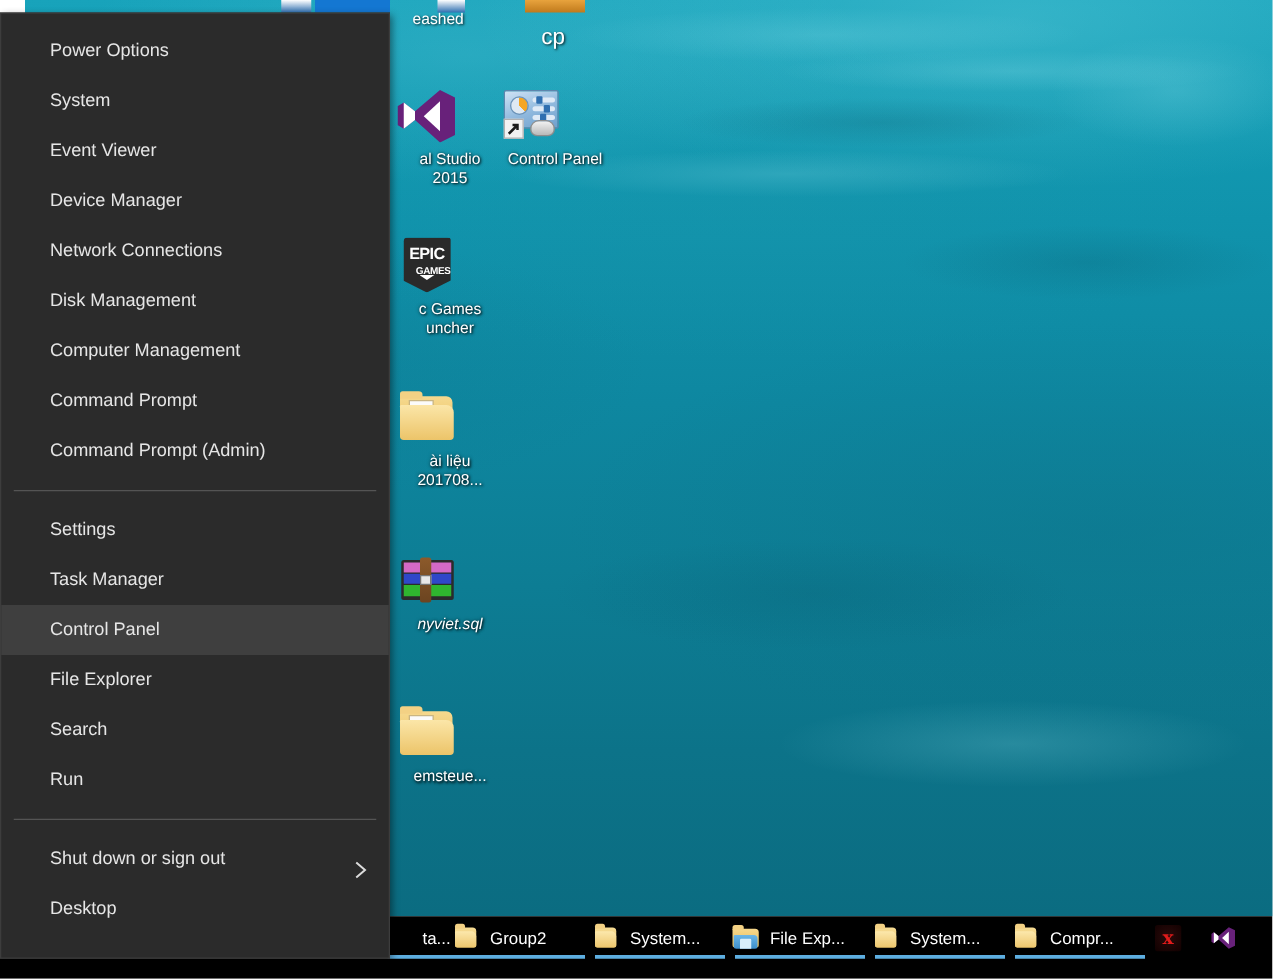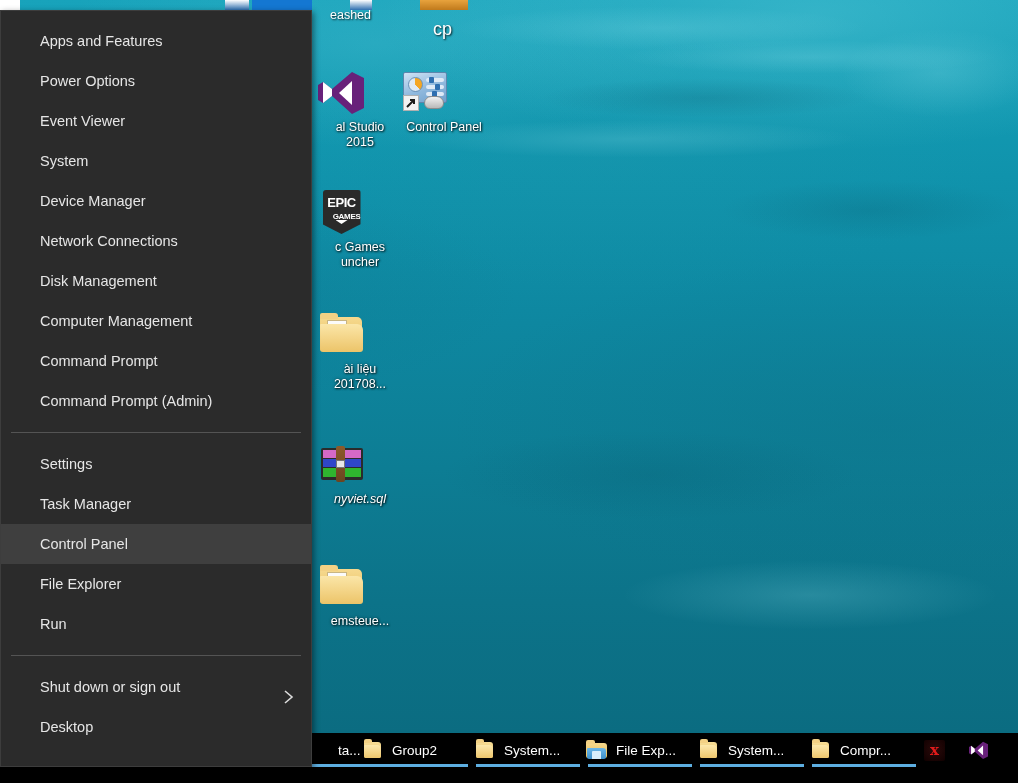--- a/index.html
+++ b/index.html
@@ -431,30 +431,27 @@
         <path d="M5 12 L14 19 L14 26 L5 33 Z" fill="#ffffff"></path>
       </svg>
     </div>
   </div>
 
 </div>
 
 <div id="winx">
 
   <div class="menu-item">
-    <span>Apps and Features</span>
-  </div>
-  <div class="menu-item">
     <span>Power Options</span>
   </div>
   <div class="menu-item">
+    <span>System</span>
+  </div>
+  <div class="menu-item">
     <span>Event Viewer</span>
-  </div>
-  <div class="menu-item">
-    <span>System</span>
   </div>
   <div class="menu-item">
     <span>Device Manager</span>
   </div>
   <div class="menu-item">
     <span>Network Connections</span>
   </div>
   <div class="menu-item">
     <span>Disk Management</span>
   </div>
@@ -474,20 +471,23 @@
     <span>Settings</span>
   </div>
   <div class="menu-item">
     <span>Task Manager</span>
   </div>
   <div class="menu-item selected">
     <span>Control Panel</span>
   </div>
   <div class="menu-item">
     <span>File Explorer</span>
+  </div>
+  <div class="menu-item">
+    <span>Search</span>
   </div>
   <div class="menu-item">
     <span>Run</span>
   </div>
 
   <div class="menu-sep"></div>
 
   <div class="menu-item">
     <span>Shut down or sign out</span>
     <span class="chev">

